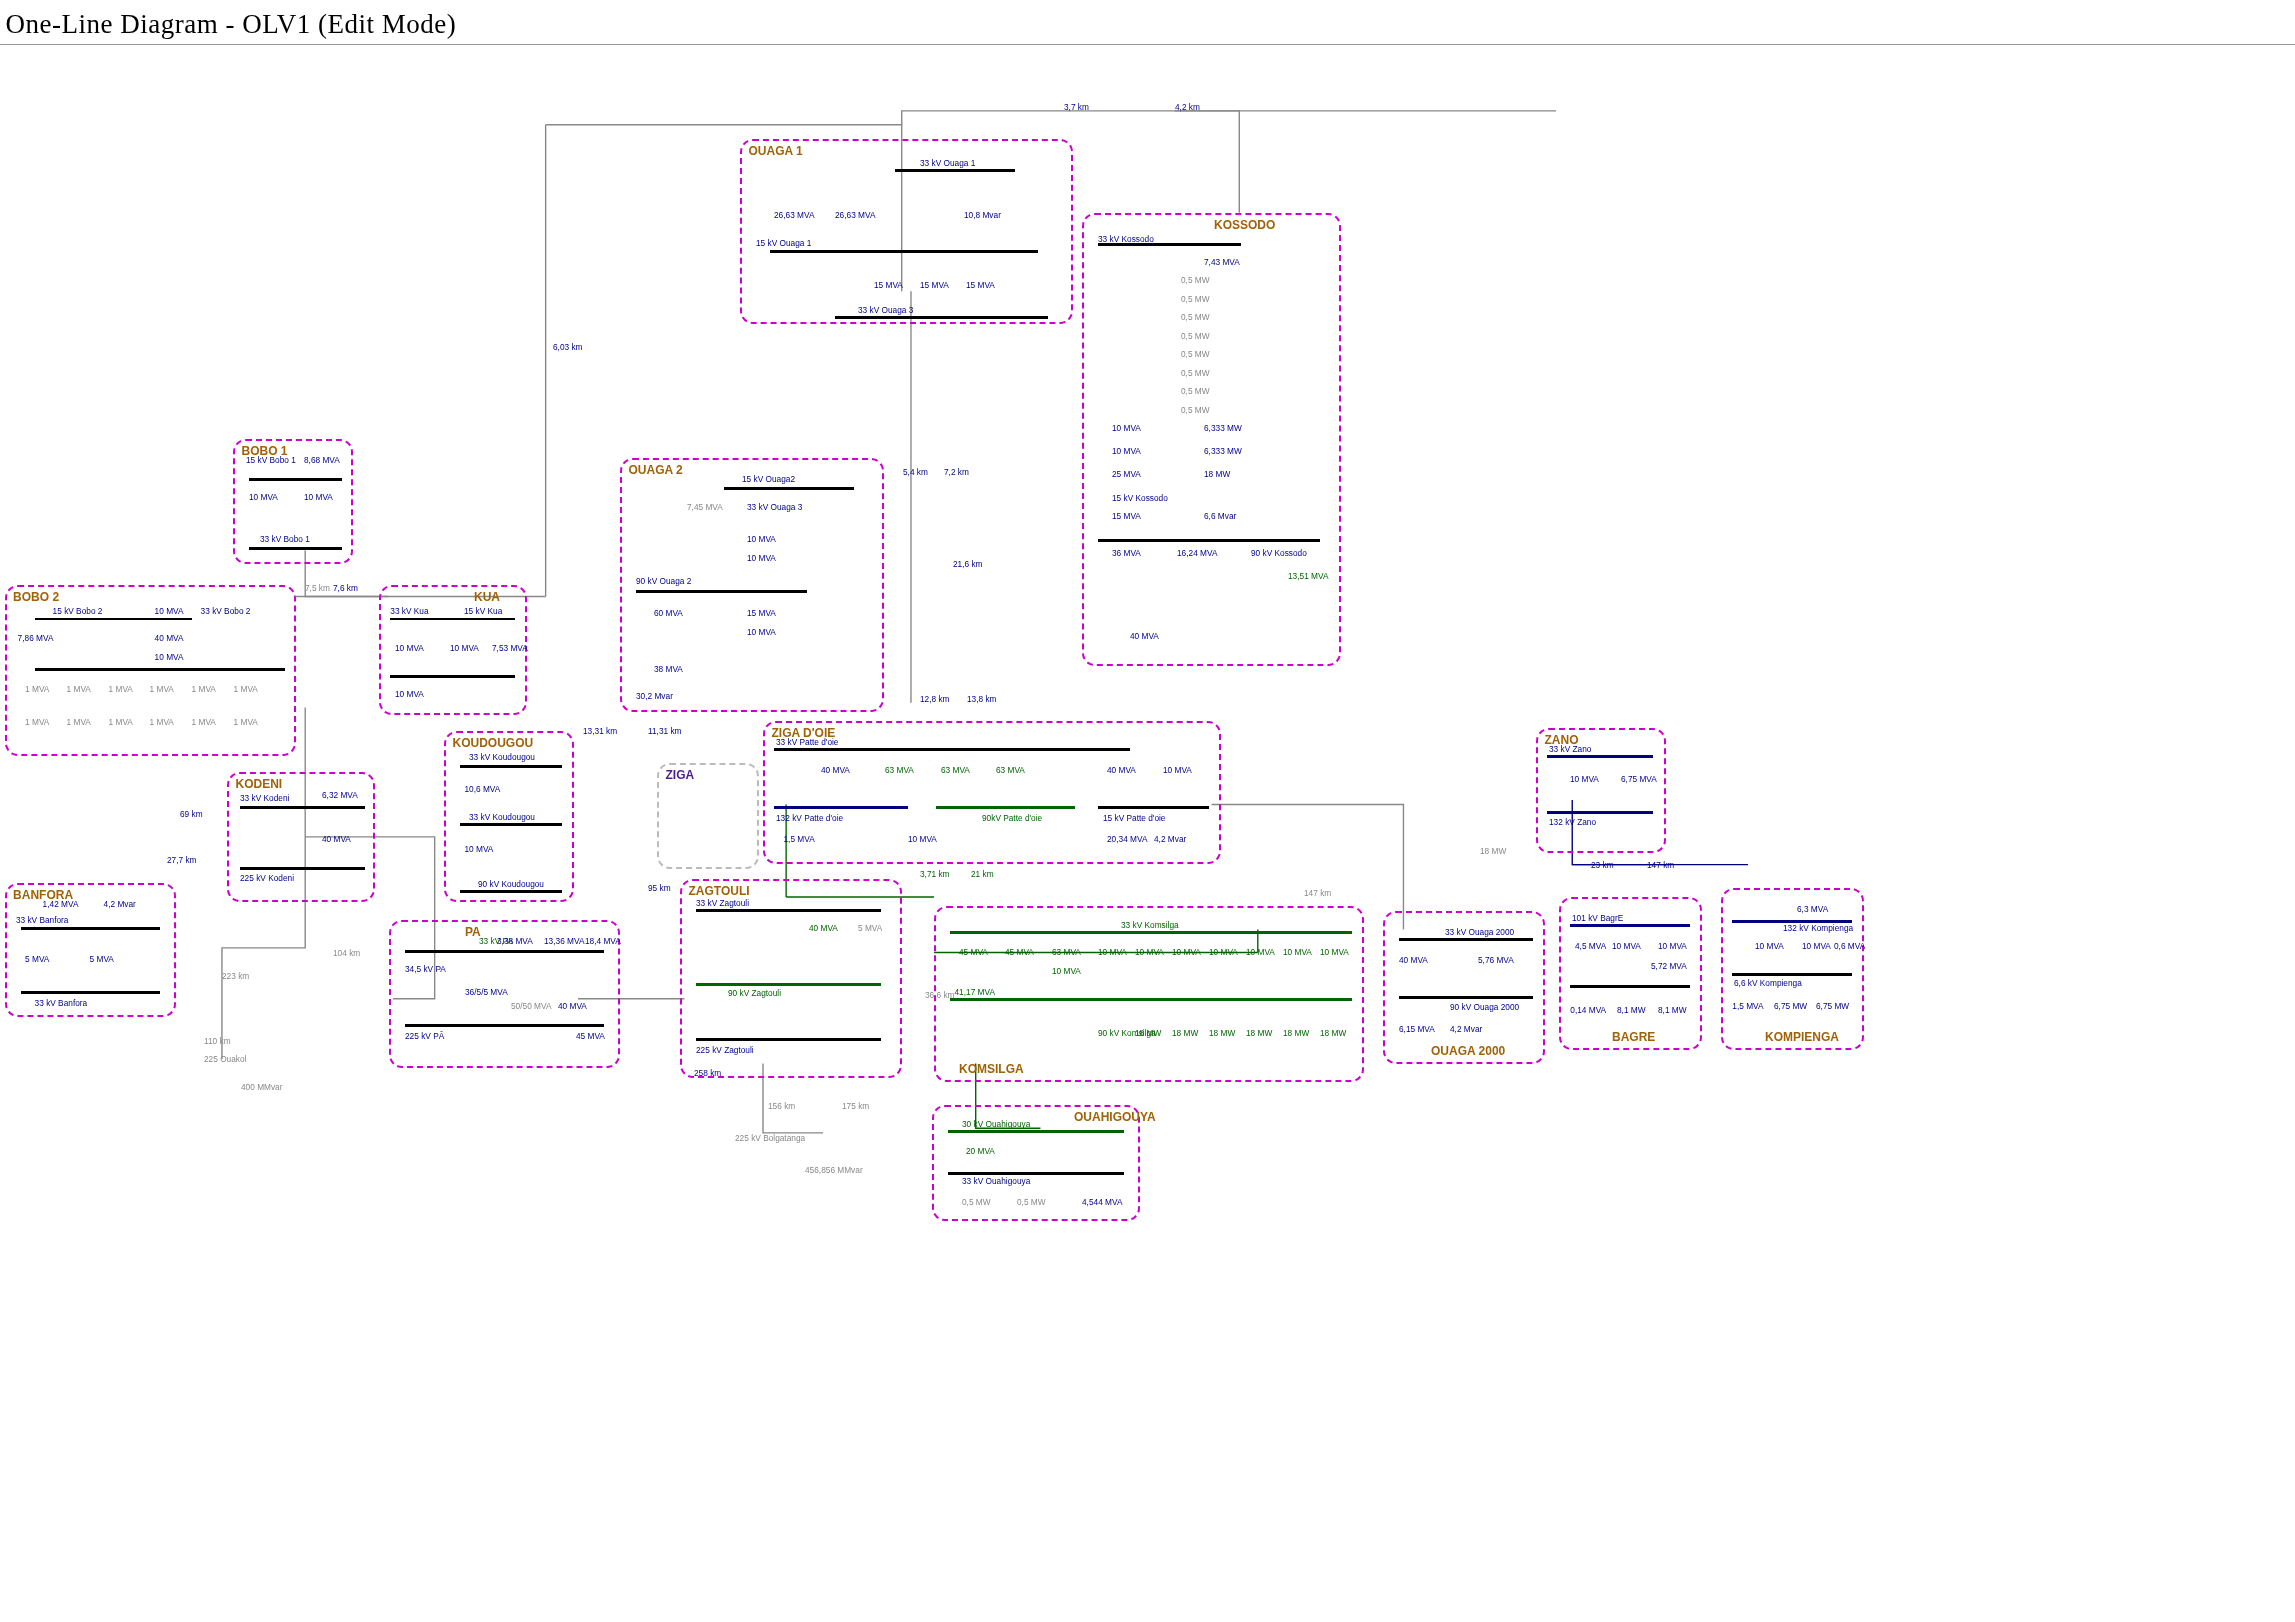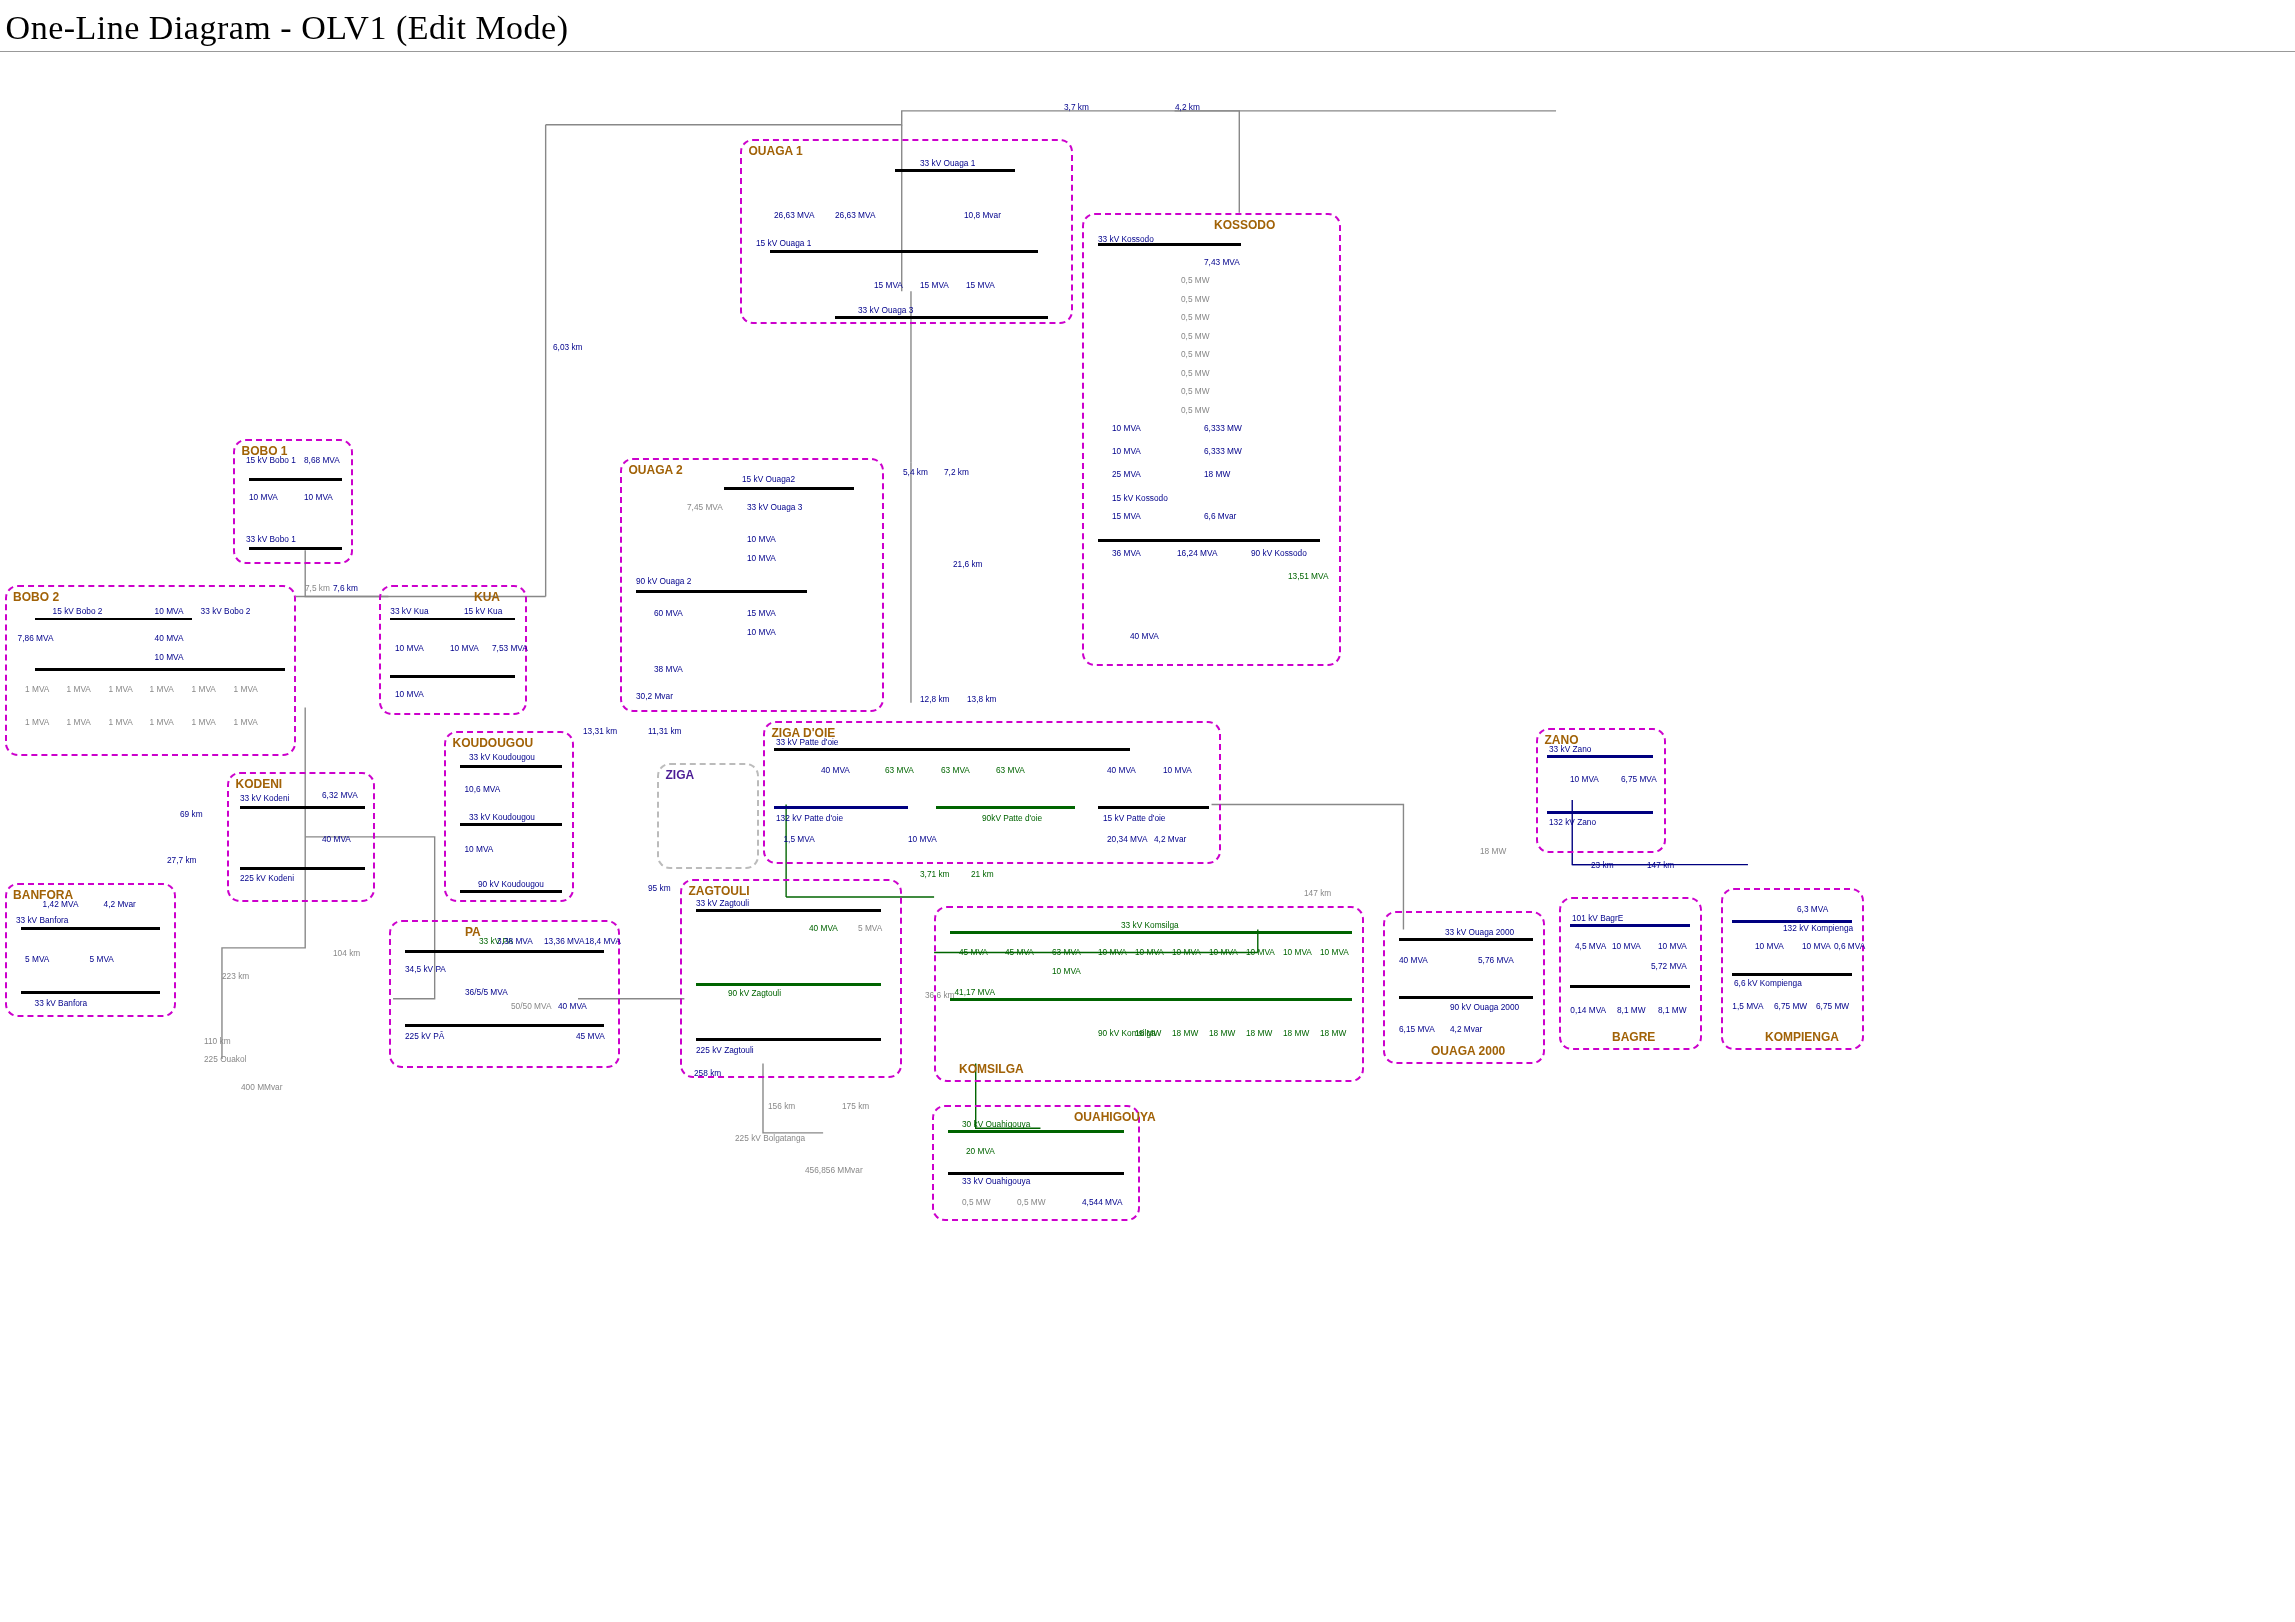--- a/index.html
+++ b/index.html
@@ -12,21 +12,21 @@
     color: #000;
   }
   .page {
     width: 2295px;
     height: 1623px;
     position: relative;
     box-sizing: border-box;
   }
   .header {
     padding: 9.3px 5.6px 3.7px 5.6px;
-    font-size: 34px;
+    font-size: 27px;
     border-bottom: 1.9px solid #999;
     letter-spacing: 0.5px;
   }
   .canvas {
     position: absolute;
     top: 83px;
     left: 0;
     right: 0;
     bottom: 65px;
   }
@@ -202,21 +202,21 @@
     </div>
     <span class="lbl" style="left:953px; top:476px;">21,6 km</span>
 
     <div class="station" style="left:233px; top:356px; width:120px; height:125px;">
       <span class="title">BOBO 1</span>
       <span class="lbl" style="left:11px; top:14px;">15 kV Bobo 1</span>
       <span class="lbl" style="left:69px; top:14px;">8,68 MVA</span>
       <div class="bus" style="left:14px; top:37px; width:93px;"></div>
       <span class="lbl" style="left:14px; top:51px;">10 MVA</span>
       <span class="lbl" style="left:69px; top:51px;">10 MVA</span>
-      <span class="lbl" style="left:11px; top:93px;">33 kV Bobo 1</span>
+      <span class="lbl" style="left:25px; top:93px;">33 kV Bobo 1</span>
       <div class="bus" style="left:14px; top:106px; width:93px;"></div>
     </div>
 
     <div class="station" style="left:4.6px; top:502px; width:291px; height:171px;">
       <span class="title">BOBO 2</span>
       <span class="lbl" style="left:46px; top:18.5px;">15 kV Bobo 2</span>
       <div class="bus" style="left:28px; top:30.5px; width:157px;"></div>
       <span class="lbl" style="left:11px; top:46px;">7,86 MVA</span>
       <span class="lbl" style="left:148px; top:18.5px;">10 MVA</span>
       <span class="lbl" style="left:194px; top:18.5px;">33 kV Bobo 2</span>

